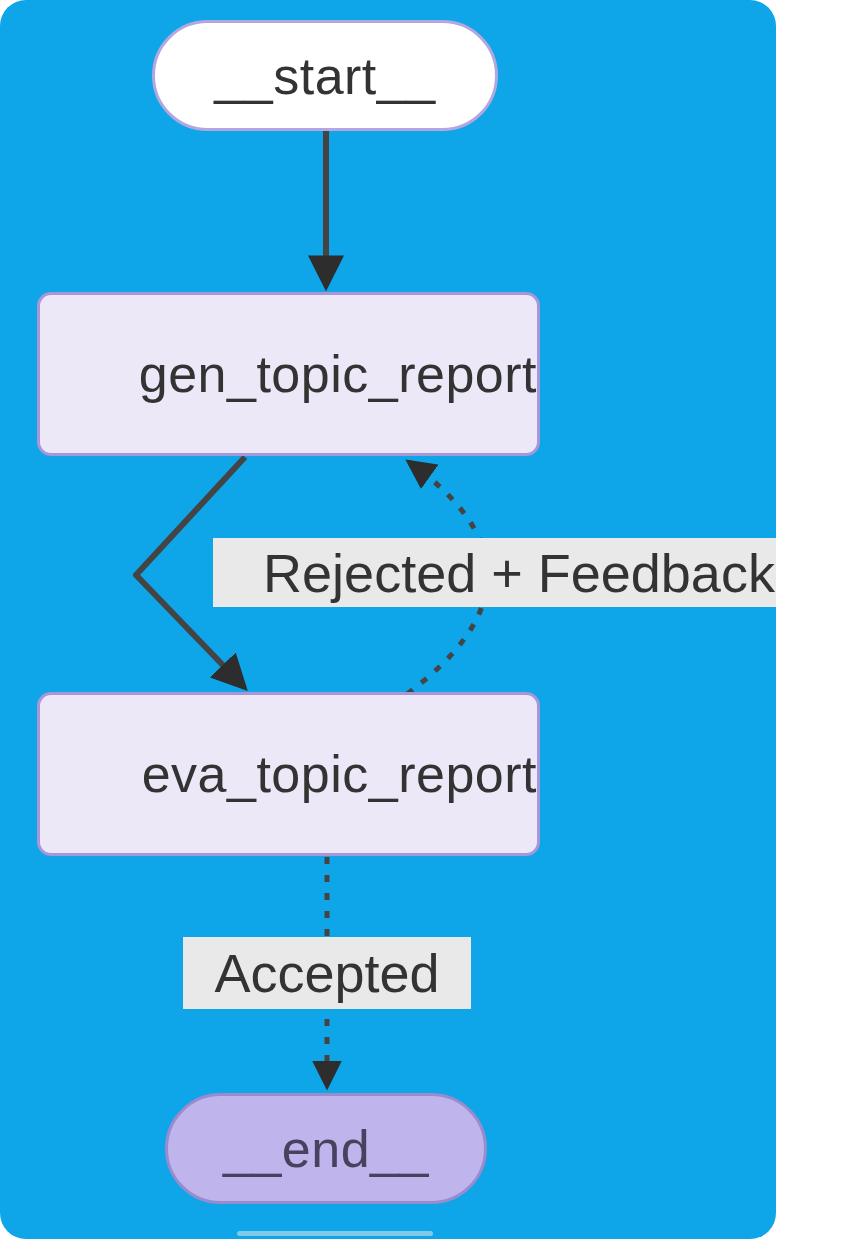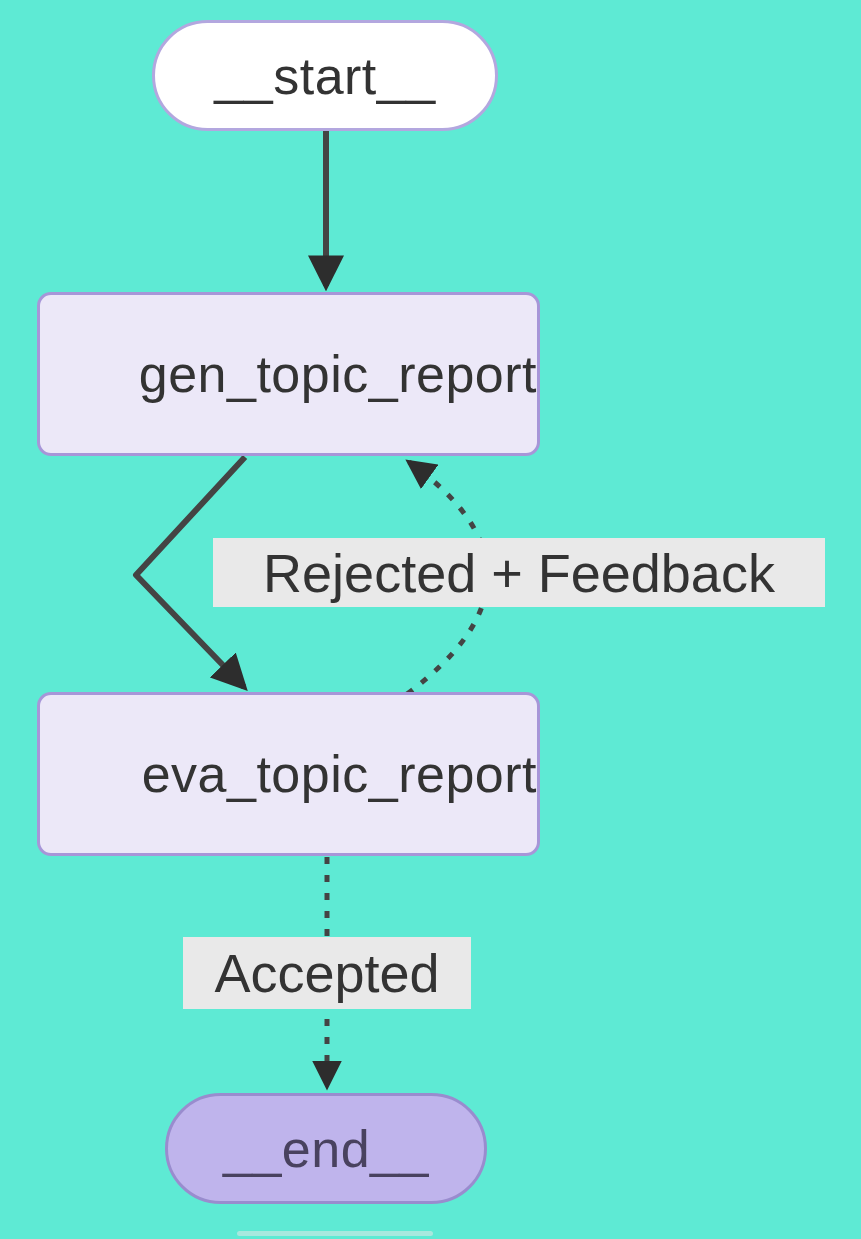--- a/index.html
+++ b/index.html
@@ -1,22 +1,23 @@
 <!DOCTYPE html>
 <html style="--node-fill: #ECE8F8; --node-border: #A796D8; --start-fill: #FFFFFF; --start-border: #B3A7DF; --end-fill: #BFB4EC; --end-border: #998CCE; --end-text: #49425F; --edge-label-bg: #E9E9E9; --line: #444444; --arrowhead: #2D2D2D; --text: #333333;"><head>
 <meta charset="utf-8">
 <style>
   html, body { margin: 0; padding: 0; background: #ffffff; }
   .stage {
     position: relative;
-    width: 861px;
+    width: 776px;
     height: 1239px;
-    background: #5eead4;
+    background: #0ea5e9;
     overflow: hidden;
     font-family: "Liberation Sans", sans-serif;
+    border-radius: 26px;
   }
   svg.edges {
     position: absolute;
     left: 0; top: 0;
     width: 861px; height: 1239px;
   }
   .edge {
     fill: none;
     stroke: var(--line, #444444);
     stroke-width: 6;

